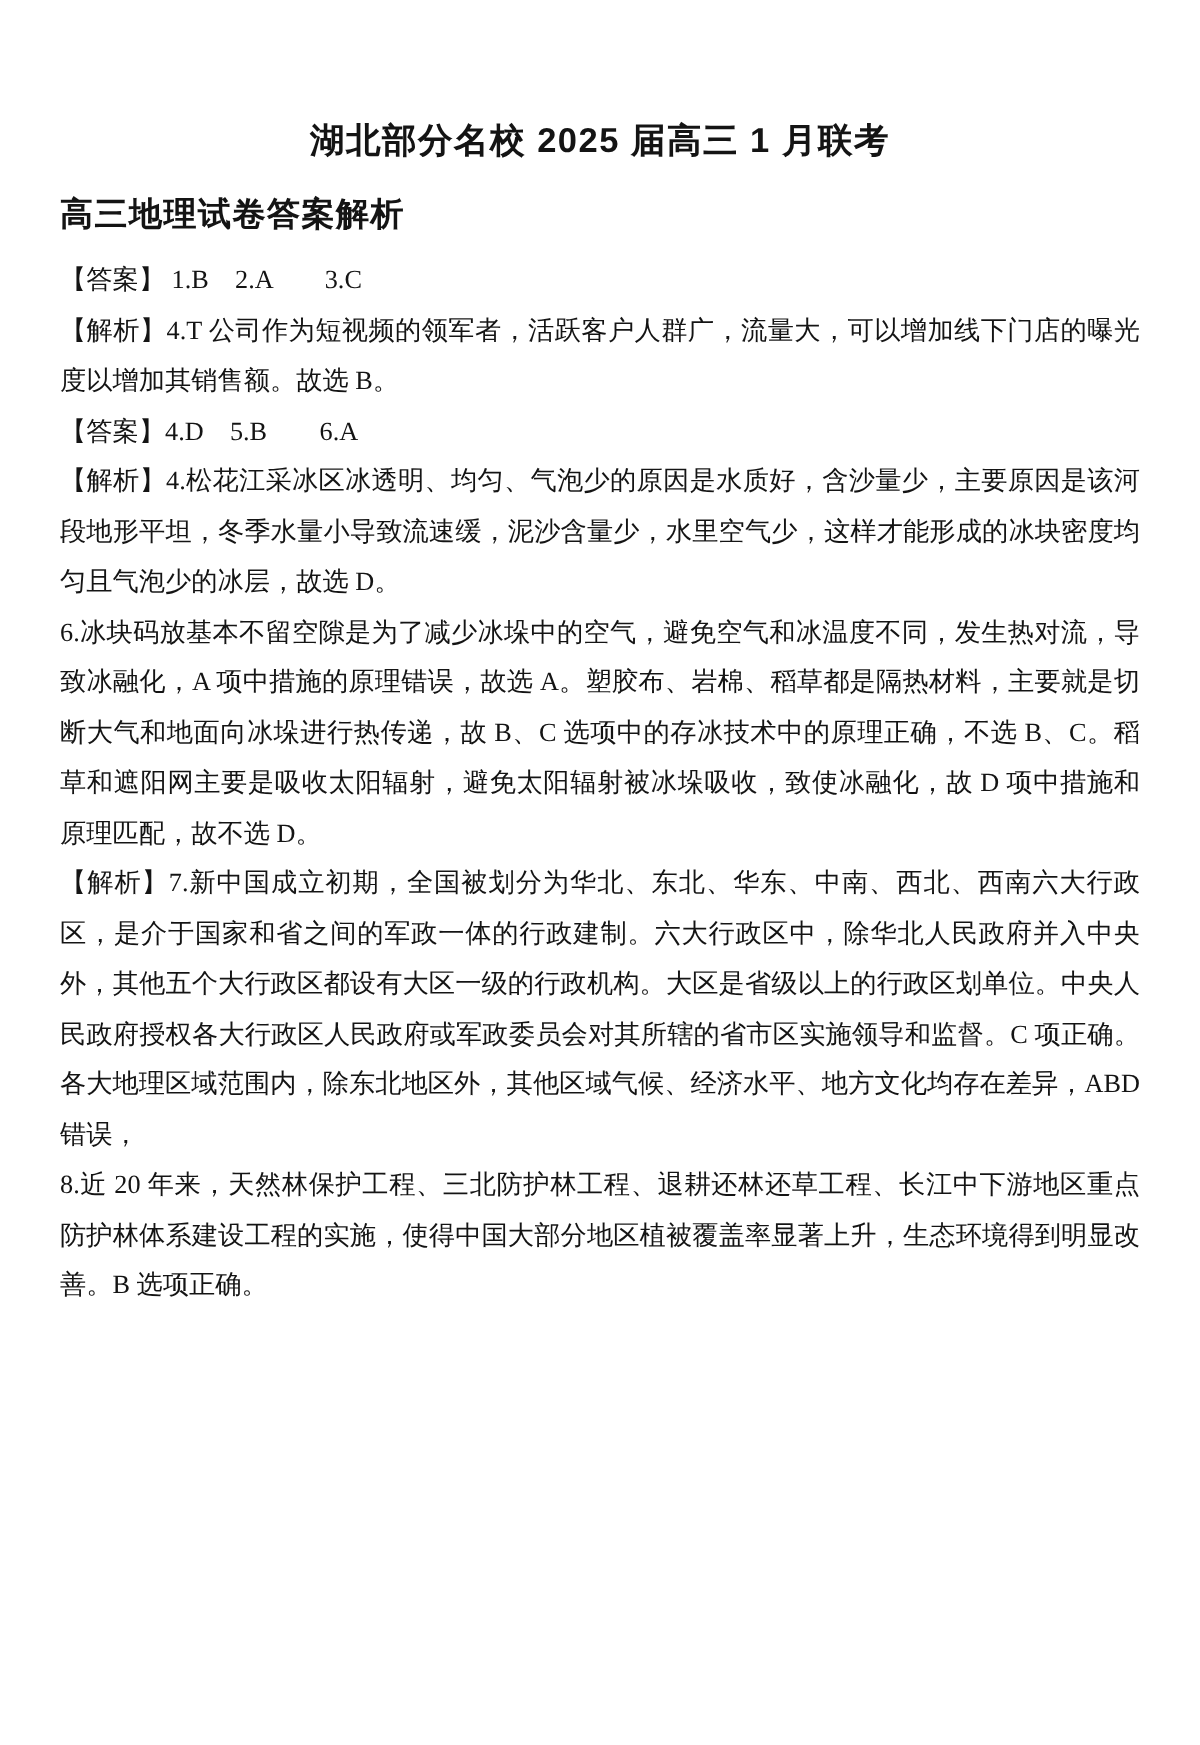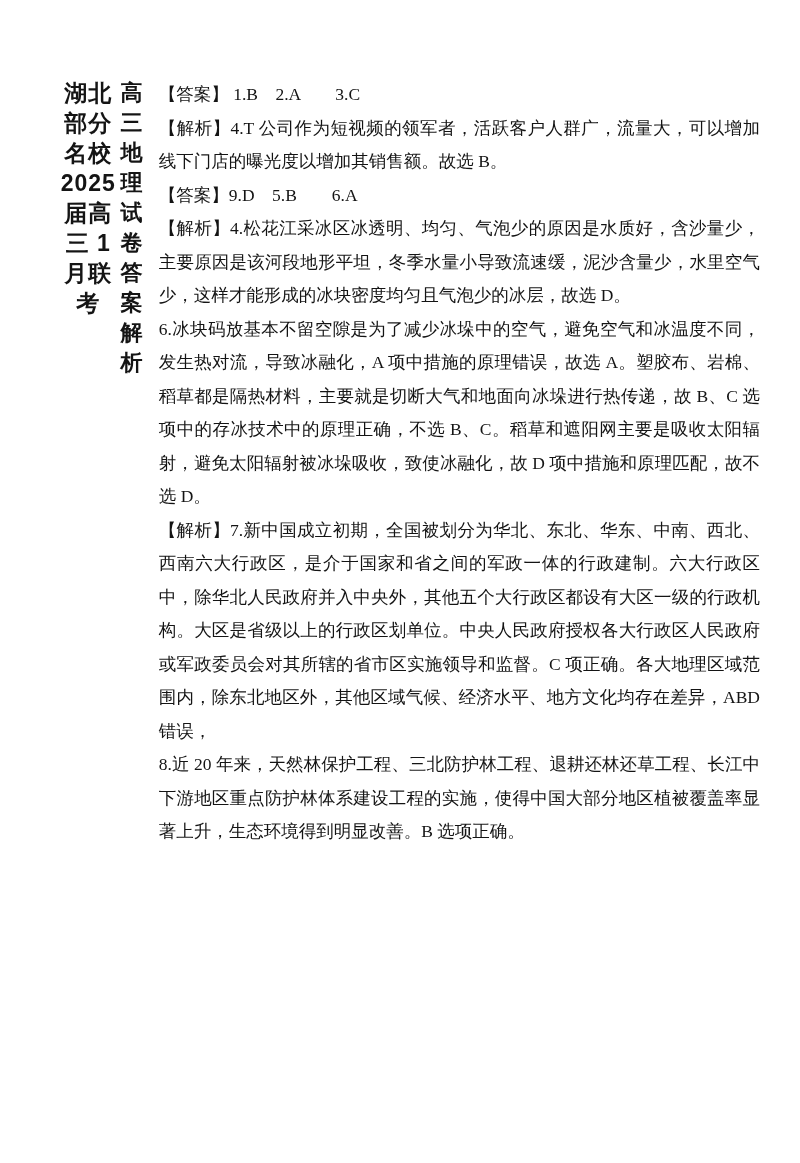--- a/index.html
+++ b/index.html
@@ -12,22 +12,22 @@
     height: 1163px;
     overflow: hidden;
     color: #141414;
     font-family: "Liberation Serif", "DejaVu Serif", serif;
   }
   .page {
     box-sizing: border-box;
     width: 800px;
     height: 1163px;
     display: flex;
-    flex-direction: row;
-    padding: 78px 40px 24px 56px;
+    flex-direction: column;
+    padding: 78px 40px 24px 40px;
   }
   .doc-title {
     margin: 0 0 20px 0;
     text-align: center;
     font-family: "Liberation Sans", "DejaVu Sans", sans-serif;
     font-size: 23px;
     font-weight: 700;
     line-height: 30px;
     letter-spacing: 1px;
   }
@@ -69,21 +69,21 @@
       <span class="label">【答案】</span><span class="text"> 1.B　2.A　　3.C</span>
     </p>
 
     <p class="para">
       <span class="label">【解析】</span><span class="text">4.T 公司作为短视频的领军者，活跃客户人群广，流量大，可以增加线下门店的曝光度以增加其销售额。故选 B。</span>
     </p>
 
 
 
     <p class="para">
-      <span class="label">【答案】</span><span class="text">9.D　5.B　　6.A</span>
+      <span class="label">【答案】</span><span class="text">4.D　5.B　　6.A</span>
     </p>
 
     <p class="para">
       <span class="label">【解析】</span><span class="text">4.松花江采冰区冰透明、均匀、气泡少的原因是水质好，含沙量少，主要原因是该河段地形平坦，冬季水量小导致流速缓，泥沙含量少，水里空气少，这样才能形成的冰块密度均匀且气泡少的冰层，故选 D。</span>
     </p>
 
 
     <p class="para">
       <span class="text">6.冰块码放基本不留空隙是为了减少冰垛中的空气，避免空气和冰温度不同，发生热对流，导致冰融化，A 项中措施的原理错误，故选 A。塑胶布、岩棉、稻草都是隔热材料，主要就是切断大气和地面向冰垛进行热传递，故 B、C 选项中的存冰技术中的原理正确，不选 B、C。稻草和遮阳网主要是吸收太阳辐射，避免太阳辐射被冰垛吸收，致使冰融化，故 D 项中措施和原理匹配，故不选 D。</span>
     </p>

